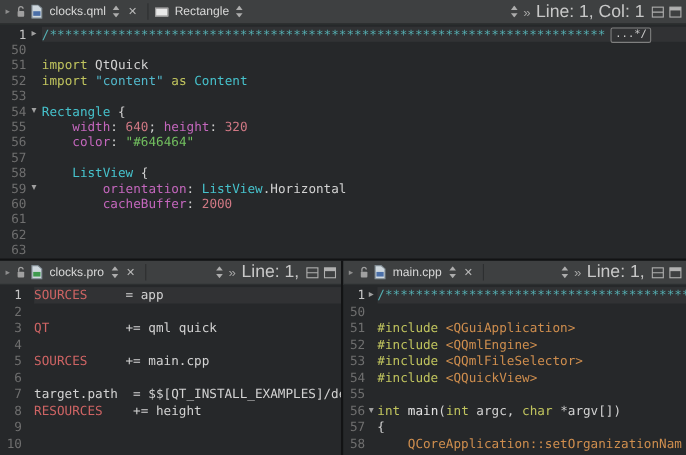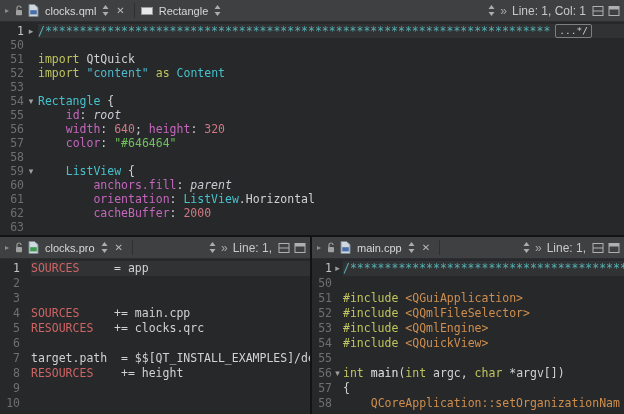--- a/index.html
+++ b/index.html
@@ -11,21 +11,21 @@
   #pane-bl{left:0;top:237px;width:312px;height:177px;border-right:2px solid #121314}
   #pane-br{left:312px;top:237px;width:312px;height:177px}
   .toolbar{flex:0 0 22px;height:22px;background:#3e4041;border-bottom:1px solid #2c2e2f;display:flex;align-items:center;padding:0 4px;gap:4px;color:#c9c9c9;font-size:11px;white-space:nowrap}
   .grip{color:#8d8d8d;font-size:8px;padding:0 1px}
   .icon{display:inline-flex;align-items:center;justify-content:center}
   .fname{color:#d8d8d8;padding:0 2px;cursor:default}
   .xbtn{background:none;border:none;color:#b9b9b9;font-size:10px;padding:0 3px;font-family:inherit}
   .sep{width:1px;height:15px;background:#2d2f30;margin:0 2px;flex:0 0 1px}
   .spacer{flex:1}
   .ovf{color:#a5a5a5;font-size:12px;padding:0 1px}
-  .cursorpos{color:#c8c8c8;font-size:12px;padding-right:2px}
+  .cursorpos{color:#c8c8c8;font-size:16px;padding-right:2px}
   .rectsym{width:12px;height:8px;background:#e8e8e8;border:1px solid #9a9a9a}
   .editor{flex:1;display:flex;overflow:hidden;padding-top:2px}
   .gutter{flex:0 0 38px;display:flex;flex-direction:column;font-family:"DejaVu Sans Mono",monospace;font-size:11.5px}
   #pane-bl .gutter,#pane-br .gutter{flex:0 0 31px}
   .gl{display:flex;height:15px}
   #pane-top .gl{height:14px}
   .ln{flex:0 0 24px;text-align:right;color:#6f6f6f;line-height:inherit}
   #pane-bl .ln,#pane-br .ln{flex:0 0 20px}
   .gl{line-height:15px}
   #pane-top .gl{line-height:14px}
@@ -173,26 +173,24 @@
             <span class="fold"></span>
           </div>
         </div>
       <div class="code">
           <div class="cl cur"><span class="c-com">/*************************************************************************</span><span class="foldbox">...*/</span></div>
           <div class="cl"></div>
           <div class="cl"><span class="c-kw">import</span><span class="c-txt"> QtQuick</span></div>
           <div class="cl"><span class="c-kw">import</span><span class="c-txt"> </span><span class="c-str">"content"</span><span class="c-txt"> </span><span class="c-kw">as</span><span class="c-txt"> </span><span class="c-itp">Content</span></div>
           <div class="cl"></div>
           <div class="cl"><span class="c-typ">Rectangle</span><span class="c-txt"> {</span></div>
-          <div class="cl"><span class="c-txt">    </span><span class="c-prp">id</span><span class="c-txt">: </span><span class="c-itl">root</span></div>
           <div class="cl"><span class="c-txt">    </span><span class="c-prp">width</span><span class="c-txt">: </span><span class="c-num">640</span><span class="c-txt">; </span><span class="c-prp">height</span><span class="c-txt">: </span><span class="c-num">320</span></div>
           <div class="cl"><span class="c-txt">    </span><span class="c-prp">color</span><span class="c-txt">: </span><span class="c-grn">"#646464"</span></div>
           <div class="cl"></div>
           <div class="cl"><span class="c-txt">    </span><span class="c-typ">ListView</span><span class="c-txt"> {</span></div>
-          <div class="cl"><span class="c-txt">        </span><span class="c-prp">anchors.fill</span><span class="c-txt">: </span><span class="c-itl">parent</span></div>
           <div class="cl"><span class="c-txt">        </span><span class="c-prp">orientation</span><span class="c-txt">: </span><span class="c-typ">ListView</span><span class="c-txt">.Horizontal</span></div>
           <div class="cl"><span class="c-txt">        </span><span class="c-prp">cacheBuffer</span><span class="c-txt">: </span><span class="c-num">2000</span></div>
         </div>
     </div>
   </div>
 
   <div class="pane" id="pane-bl">
     <div class="toolbar">
       <span class="grip">▸</span>
       <span class="icon">
@@ -277,23 +275,23 @@
             <span class="fold"></span>
           </div>
           <div class="gl">
             <span class="ln">10</span>
             <span class="fold"></span>
           </div>
         </div>
       <div class="code">
           <div class="cl cur"><span class="c-pro">SOURCES</span><span class="c-txt">     = app</span></div>
           <div class="cl"></div>
+          <div class="cl"><span class="c-pro">QT</span><span class="c-txt">          += qml quick</span></div>
           <div class="cl"></div>
           <div class="cl"><span class="c-pro">SOURCES</span><span class="c-txt">     += main.cpp</span></div>
-          <div class="cl"><span class="c-pro">RESOURCES</span><span class="c-txt">   += clocks.qrc</span></div>
           <div class="cl"></div>
           <div class="cl"><span class="c-txt">target.path  = $$[QT_INSTALL_EXAMPLES]/demo</span></div>
           <div class="cl"><span class="c-pro">RESOURCES</span><span class="c-txt">    += height</span></div>
           <div class="cl"></div>
         </div>
     </div>
   </div>
 
   <div class="pane" id="pane-br">
     <div class="toolbar">
@@ -381,22 +379,22 @@
           </div>
           <div class="gl">
             <span class="ln">58</span>
             <span class="fold"></span>
           </div>
         </div>
       <div class="code">
           <div class="cl cur"><span class="c-com">/**************************************************</span></div>
           <div class="cl"></div>
           <div class="cl"><span class="c-kw">#include</span><span class="c-txt"> </span><span class="c-inc">&lt;QGuiApplication&gt;</span></div>
+          <div class="cl"><span class="c-kw">#include</span><span class="c-txt"> </span><span class="c-inc">&lt;QQmlEngine&gt;</span></div>
           <div class="cl"><span class="c-kw">#include</span><span class="c-txt"> </span><span class="c-inc">&lt;QQmlFileSelector&gt;</span></div>
-          <div class="cl"><span class="c-kw">#include</span><span class="c-txt"> </span><span class="c-inc">&lt;QQmlEngine&gt;</span></div>
           <div class="cl"><span class="c-kw">#include</span><span class="c-txt"> </span><span class="c-inc">&lt;QQuickView&gt;</span></div>
           <div class="cl"></div>
           <div class="cl"><span class="c-kw">int</span><span class="c-txt"> </span><span class="c-fn">main</span><span class="c-txt">(</span><span class="c-kw">int</span><span class="c-txt"> argc, </span><span class="c-kw">char</span><span class="c-txt"> *argv[])</span></div>
           <div class="cl"><span class="c-txt">{</span></div>
           <div class="cl"><span class="c-txt">    </span><span class="c-inc">QCoreApplication::setOrganizationNam</span></div>
         </div>
     </div>
   </div>
 
 </div>

